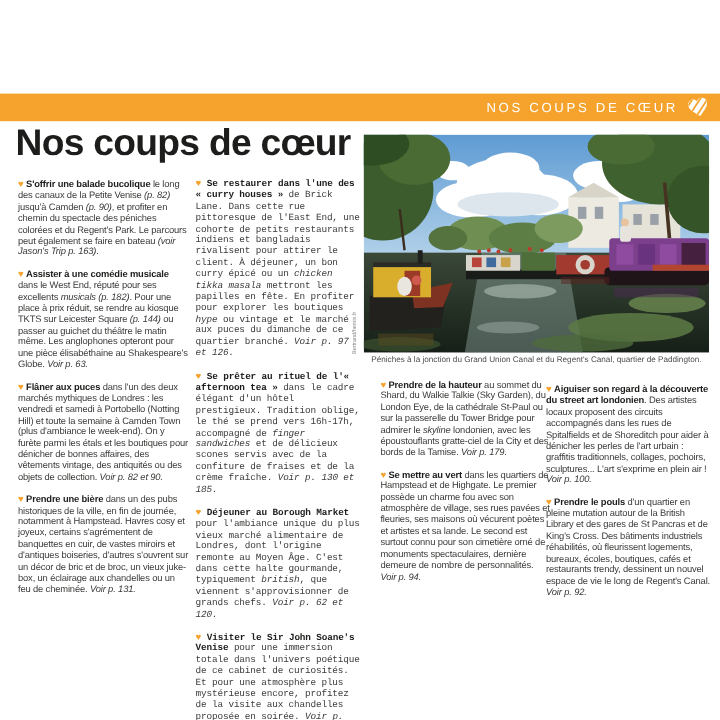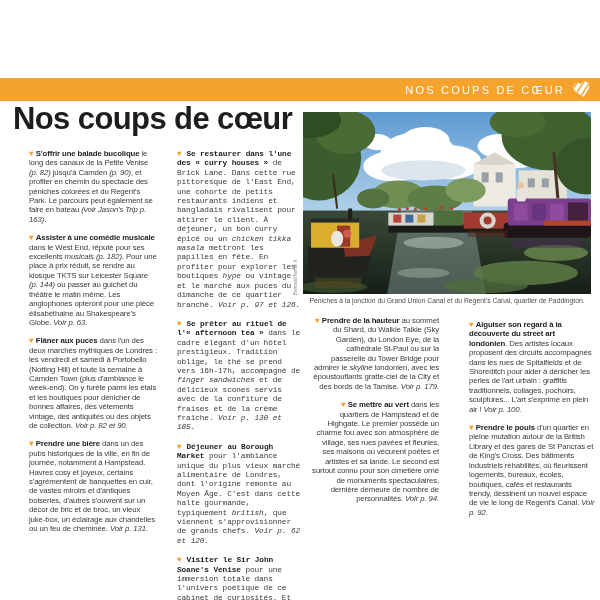--- a/index.html
+++ b/index.html
@@ -11,23 +11,23 @@
   .banner-label{color:#ffffff;font-size:11px;letter-spacing:2.2px;margin-right:8px;}
   .banner-heart{margin-right:9px;transform:rotate(-12deg);display:block;}
 
   .page-title{position:absolute;left:13px;top:101px;font-size:31px;font-weight:bold;
               color:#1d1d1b;letter-spacing:-0.6px;}
 
   .col{position:absolute;font-size:7.8px;line-height:9.4px;letter-spacing:-0.12px;
        color:#3a3a38;text-align:left;}
   #col1{left:15px;top:149px;width:143px;}
   #col2{left:163px;top:149px;width:141px;font-family:Liberation Mono, monospace;}
-  #col3{left:297px;top:316px;width:142px;text-align:right;}
+  #col3{left:317px;top:316px;width:142px;}
   #col4{left:455px;top:320px;width:140px;}
-  .para{margin:0 0 9px 14px;}
+  .para{margin:0 0 9px 0;}
   .para .heart{color:#F5A32C;font-size:8px;}
   .para .b{font-weight:bold;color:#1d1d1b;}
   .para .i{font-style:italic;}
 
   .photo{position:absolute;left:303px;top:112px;width:288px;height:182px;overflow:hidden;}
   .photo svg{display:block;width:100%;height:100%;}
   .caption{position:absolute;left:303px;top:297px;width:288px;text-align:center;
            font-size:6.8px;color:#4d4d4f;letter-spacing:0;}
   .credit{position:absolute;left:293px;top:295px;transform:rotate(-90deg);
           transform-origin:0 0;font-size:4.6px;color:#8a8a8a;white-space:nowrap;}

